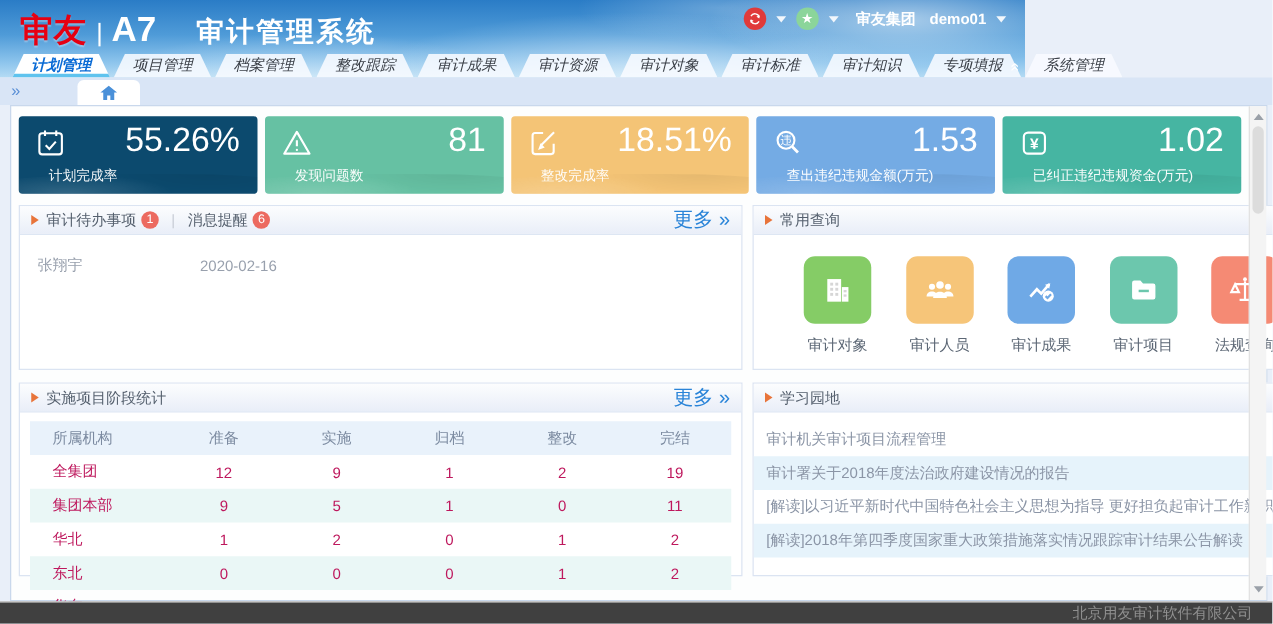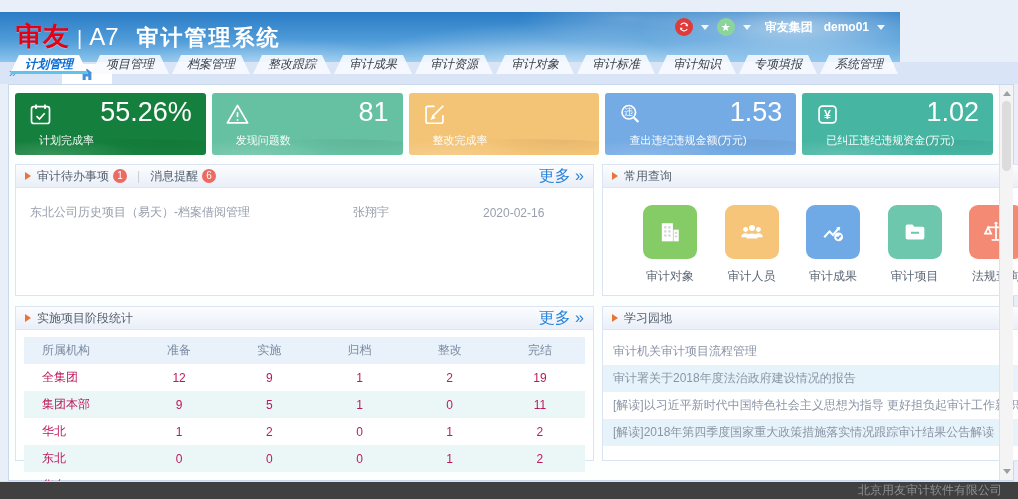--- a/index.html
+++ b/index.html
@@ -1,31 +1,31 @@
 <!DOCTYPE html>
 <html><head>
 <meta charset="utf-8">
 <style>
   * { margin:0; padding:0; box-sizing:border-box; }
   html,body { width:1018px; height:499px; overflow:hidden; }
   body { font-family:"Liberation Sans","DejaVu Sans",sans-serif; font-size:12px; background:#e9eff9; position:relative; }
 
   
-  .header { position:absolute; top:12px; left:0; width:900px; height:62px;
+  .header { position:absolute; top:0; left:0; width:820px; height:62px;
     background:linear-gradient(180deg,#2a7cc6 0%,#4f9bd8 45%,#8cc4ec 80%,#b4dbf4 100%); }
   .header::before { content:''; position:absolute; inset:0;
     background:
       radial-gradient(220px 55px at 88% 25%, rgba(255,255,255,.55), transparent 70%),
       radial-gradient(300px 70px at 62% 95%, rgba(255,255,255,.45), transparent 70%),
       radial-gradient(240px 60px at 30% 110%, rgba(255,255,255,.4), transparent 70%),
       radial-gradient(160px 40px at 70% 10%, rgba(255,255,255,.25), transparent 70%); }
   .logo-row { position:absolute; top:7px; left:16px; display:flex; align-items:baseline; z-index:2; }
   .brand { color:#e60012; font-size:26px; font-weight:bold; letter-spacing:1px; text-shadow:0 1px 1px rgba(255,255,255,.3); }
   .logo-divider { color:#fff; font-size:20px; margin:0 7px; font-weight:normal; }
-  .product { color:#fff; font-size:24px; font-weight:normal; margin-right:18px; }
+  .product { color:#fff; font-size:28px; font-weight:bold; margin-right:32px; }
   .sys-title { color:#fff; font-size:22px; font-weight:bold; letter-spacing:2px; }
   .user-area { position:absolute; top:6px; right:12px; display:flex; align-items:center; gap:5px; z-index:2; }
   .circle-ico { width:18px; height:18px; border-radius:50%; display:flex; align-items:center; justify-content:center; }
   .circle-ico.red { background:#e03a3a; }
   .circle-ico.green { background:#8bd59a; color:#fff; font-size:11px; line-height:1; }
   .caret-down { width:0; height:0; border-left:4px solid transparent; border-right:4px solid transparent; border-top:5px solid #f2f7fc; margin:0 3px; }
   .user-name { color:#fff; font-weight:bold; font-size:12px; margin-left:6px; white-space:nowrap; }
 
   
   .tabs { position:absolute; left:10px; bottom:0; display:flex; gap:3px; z-index:3; }
@@ -158,21 +158,21 @@
       <svg width="16" height="14" viewBox="0 0 24 20">
         <path d="M12 2 L22 10 H18.6 V19 H13.9 V13.6 H10.1 V19 H5.4 V10 H2 Z" fill="#4a90d9"></path>
       </svg>
     </span>
   </div>
 </div>
 
 <div class="content">
 
   <div class="cards-row">
-    <div class="card" style="background-color: #15803d;">
+    <div class="card" style="background-color: #0c4a6e;">
       <span class="c-icon">
         <svg width="27" height="27" viewBox="0 0 24 24" fill="none" stroke="#fff" stroke-width="1.5">
           <rect x="4" y="5" width="16" height="15" rx="2"></rect>
           <path d="M8 3v4 M16 3v4"></path>
           <path d="M8.5 13.5l2.6 2.6 4.6-5.2"></path>
         </svg>
       </span>
       <span class="c-value">55.26%</span>
       <span class="c-label">计划完成率</span>
     </div>
@@ -188,20 +188,21 @@
       <span class="c-label">发现问题数</span>
     </div>
     <div class="card" style="background-color: rgb(244, 196, 118);">
       <span class="c-icon">
         <svg width="27" height="27" viewBox="0 0 24 24" fill="none" stroke="#fff" stroke-width="1.5">
           <path d="M19.5 12.5v5.5a1.8 1.8 0 0 1-1.8 1.8H6.3a1.8 1.8 0 0 1-1.8-1.8V6.6a1.8 1.8 0 0 1 1.8-1.8h5.7"></path>
           <path d="M10.5 13.5 L19.8 4.2"></path>
           <path d="M10.5 13.5 l-0.8 2.1 2.1-0.8z" fill="#fff"></path>
         </svg>
       </span>
+      <span class="c-value">18.51%</span>
       <span class="c-label">整改完成率</span>
     </div>
     <div class="card" style="background-color: rgb(116, 171, 228);">
       <span class="c-icon">
         <svg width="27" height="27" viewBox="0 0 24 24">
           <circle cx="10.5" cy="10" r="6" fill="none" stroke="#fff" stroke-width="1.5"></circle>
           <path d="M15 14.6 L19 18.6" stroke="#fff" stroke-width="2"></path>
           <text x="10.5" y="12.8" font-size="8" fill="#fff" text-anchor="middle">违</text>
         </svg>
       </span>
@@ -226,21 +227,20 @@
       <div class="panel-head">
         <span class="bullet"></span>
         <span class="p-title">审计待办事项</span>
         <span class="badge">1</span>
         <span class="head-divider">|</span>
         <span class="p-title">消息提醒</span>
         <span class="badge">6</span>
         <span class="more-link">更多 »</span>
       </div>
       <div class="todo-row">
-        <span class="todo-name">东北公司历史项目（易天）-档案借阅管理</span>
         <span class="todo-person">张翔宇</span>
         <span class="todo-date">2020-02-16</span>
       </div>
     </div>
 
     <div class="panel p1">
       <div class="panel-head">
         <span class="bullet"></span>
         <span class="p-title">常用查询</span>
       </div>

